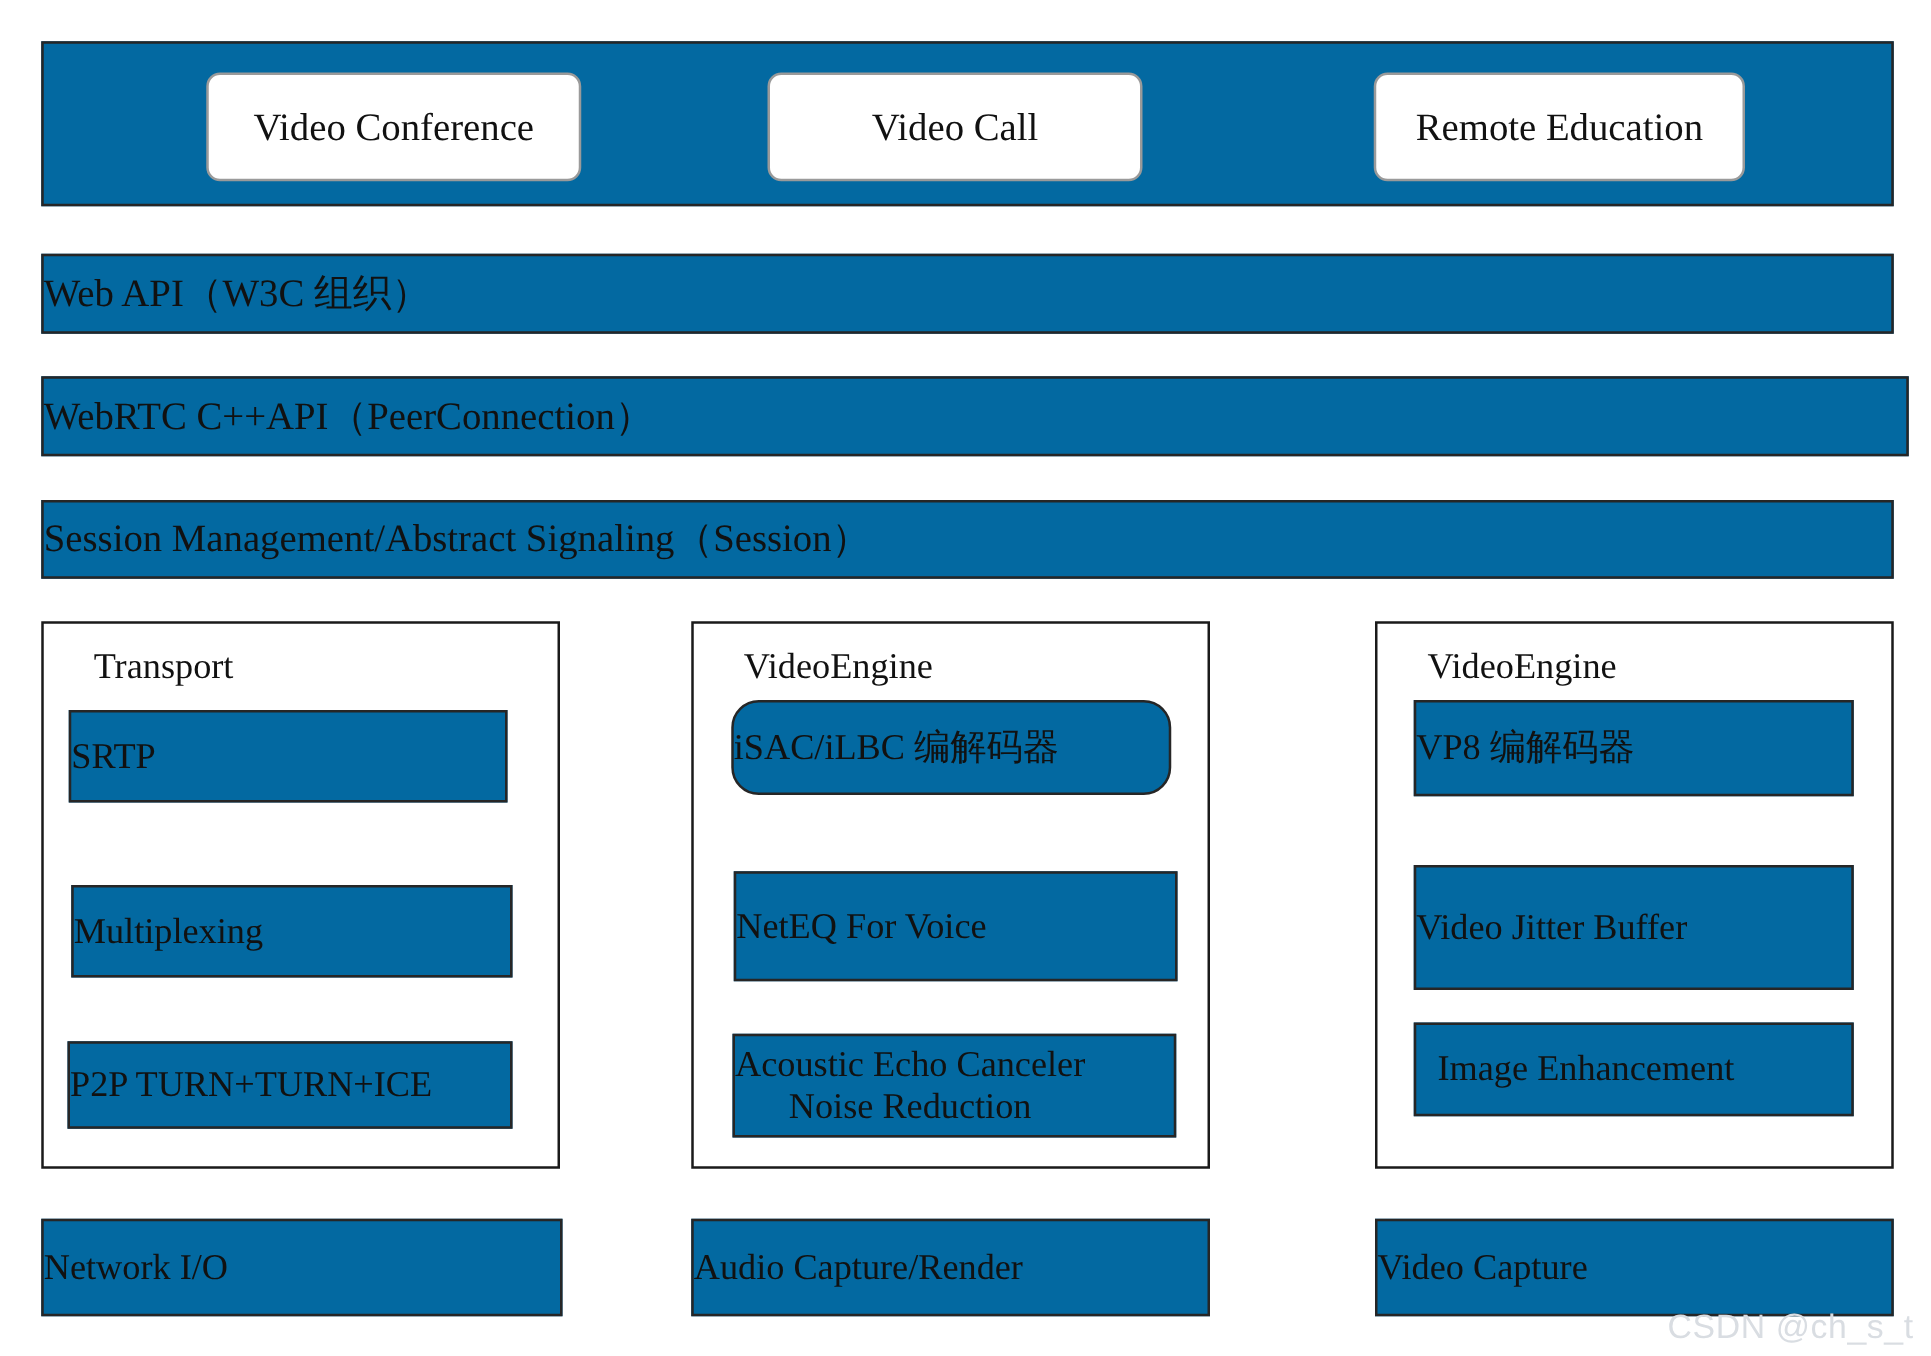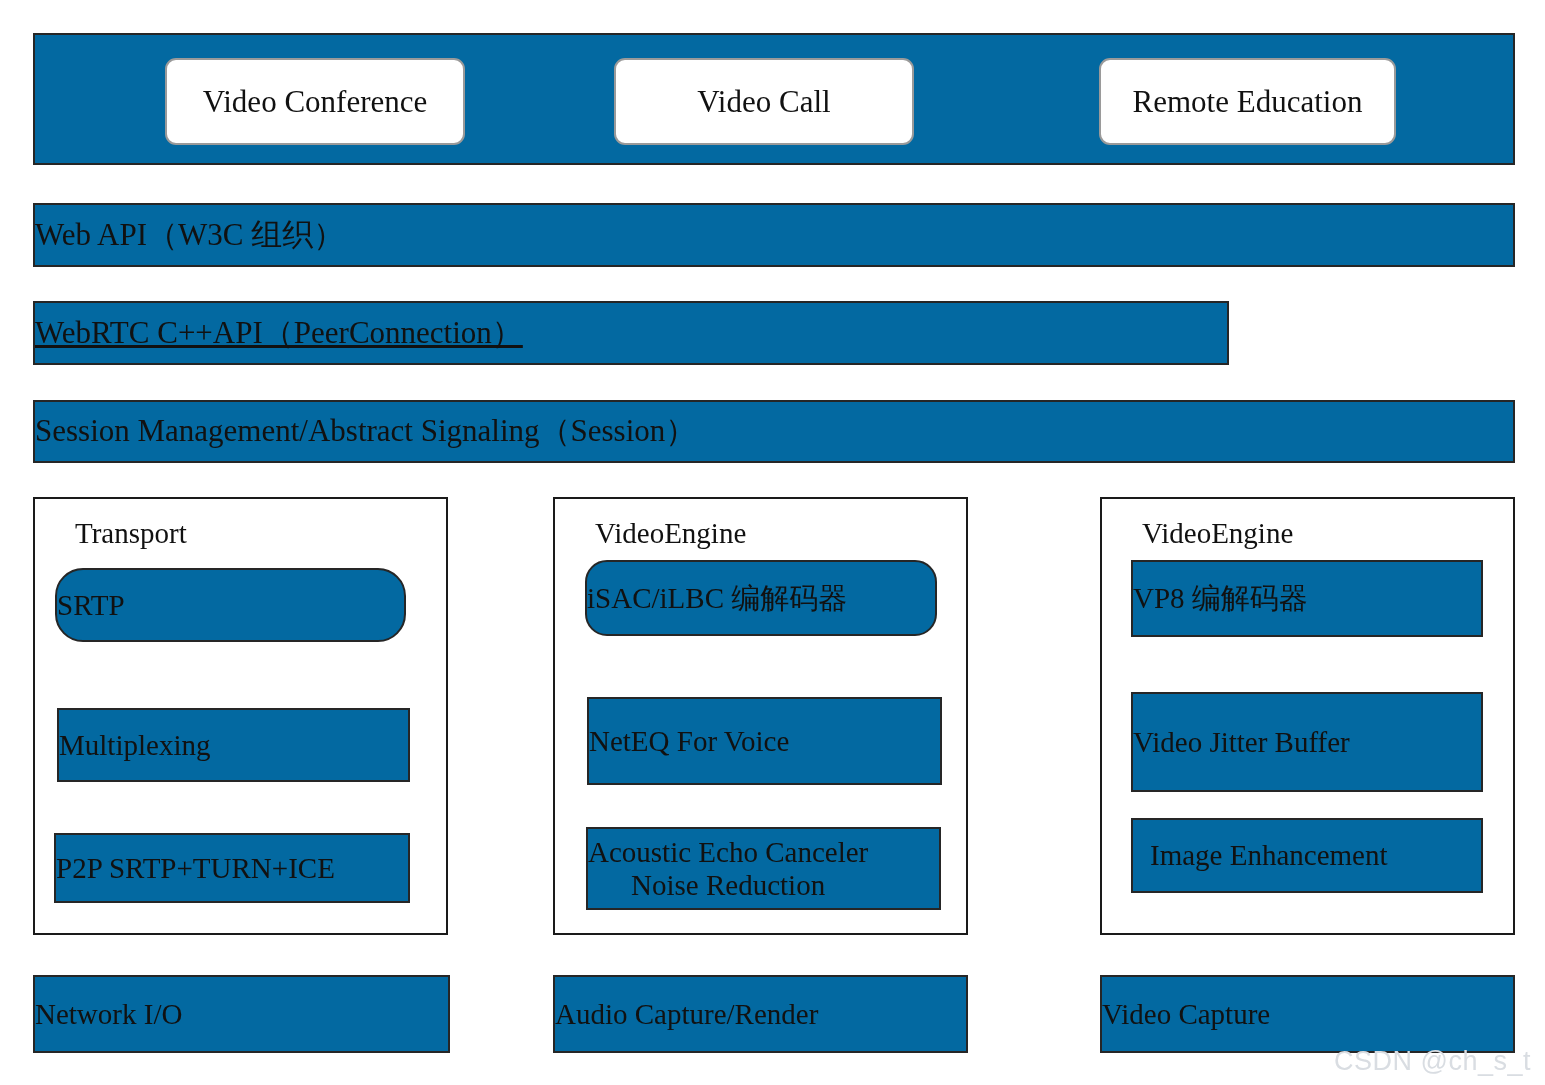--- a/index.html
+++ b/index.html
@@ -100,39 +100,39 @@
   </div>
 
   <div class="rounded t-app" style="left:1099px; top:58px; width:297px; height:87px;text-align:right;">
     <span>Remote Education</span>
   </div>
 
   <div class="box thin t-band" style="left:33px; top:203px; width:1482px; height:64px;">
     <span>Web API（W3C 组织）</span>
   </div>
 
-  <div class="box thin t-band" style="left:33px; top:301px; width:1196px; height:64px;text-decoration:underline;">
+  <div class="box thin t-band" style="left:33px; top:301px; width:1494px; height:64px;">
     <span>WebRTC C++API（PeerConnection）</span>
   </div>
 
   <div class="box thin t-band" style="left:33px; top:400px; width:1482px; height:63px;">
     <span>Session Management/Abstract Signaling（Session）</span>
   </div>
 
   <div class="group" style="left:33px; top:497px; width:415px; height:438px;">
     <div class="group-caption">Transport</div>
   </div>
-  <div class="box thin t-item" style="left:55px; top:568px; width:351px; height:74px;border-radius:28px;">
+  <div class="box thin t-item" style="left:55px; top:568px; width:351px; height:74px;">
     <span>SRTP</span>
   </div>
   <div class="box thin t-item" style="left:57px; top:708px; width:353px; height:74px;">
     <span>Multiplexing</span>
   </div>
   <div class="box thin t-item" style="left:54px; top:833px; width:356px; height:70px;">
-    <span>P2P SRTP+TURN+ICE</span>
+    <span>P2P TURN+TURN+ICE</span>
   </div>
 
   <div class="group" style="left:553px; top:497px; width:415px; height:438px;">
     <div class="group-caption">VideoEngine</div>
   </div>
   <div class="box thin t-item" style="left:585px; top:560px; width:352px; height:76px;border-radius:22px;">
     <span>iSAC/iLBC 编解码器</span>
   </div>
   <div class="box thin t-item" style="left:587px; top:697px; width:355px; height:88px;">
     <span>NetEQ For Voice</span>

